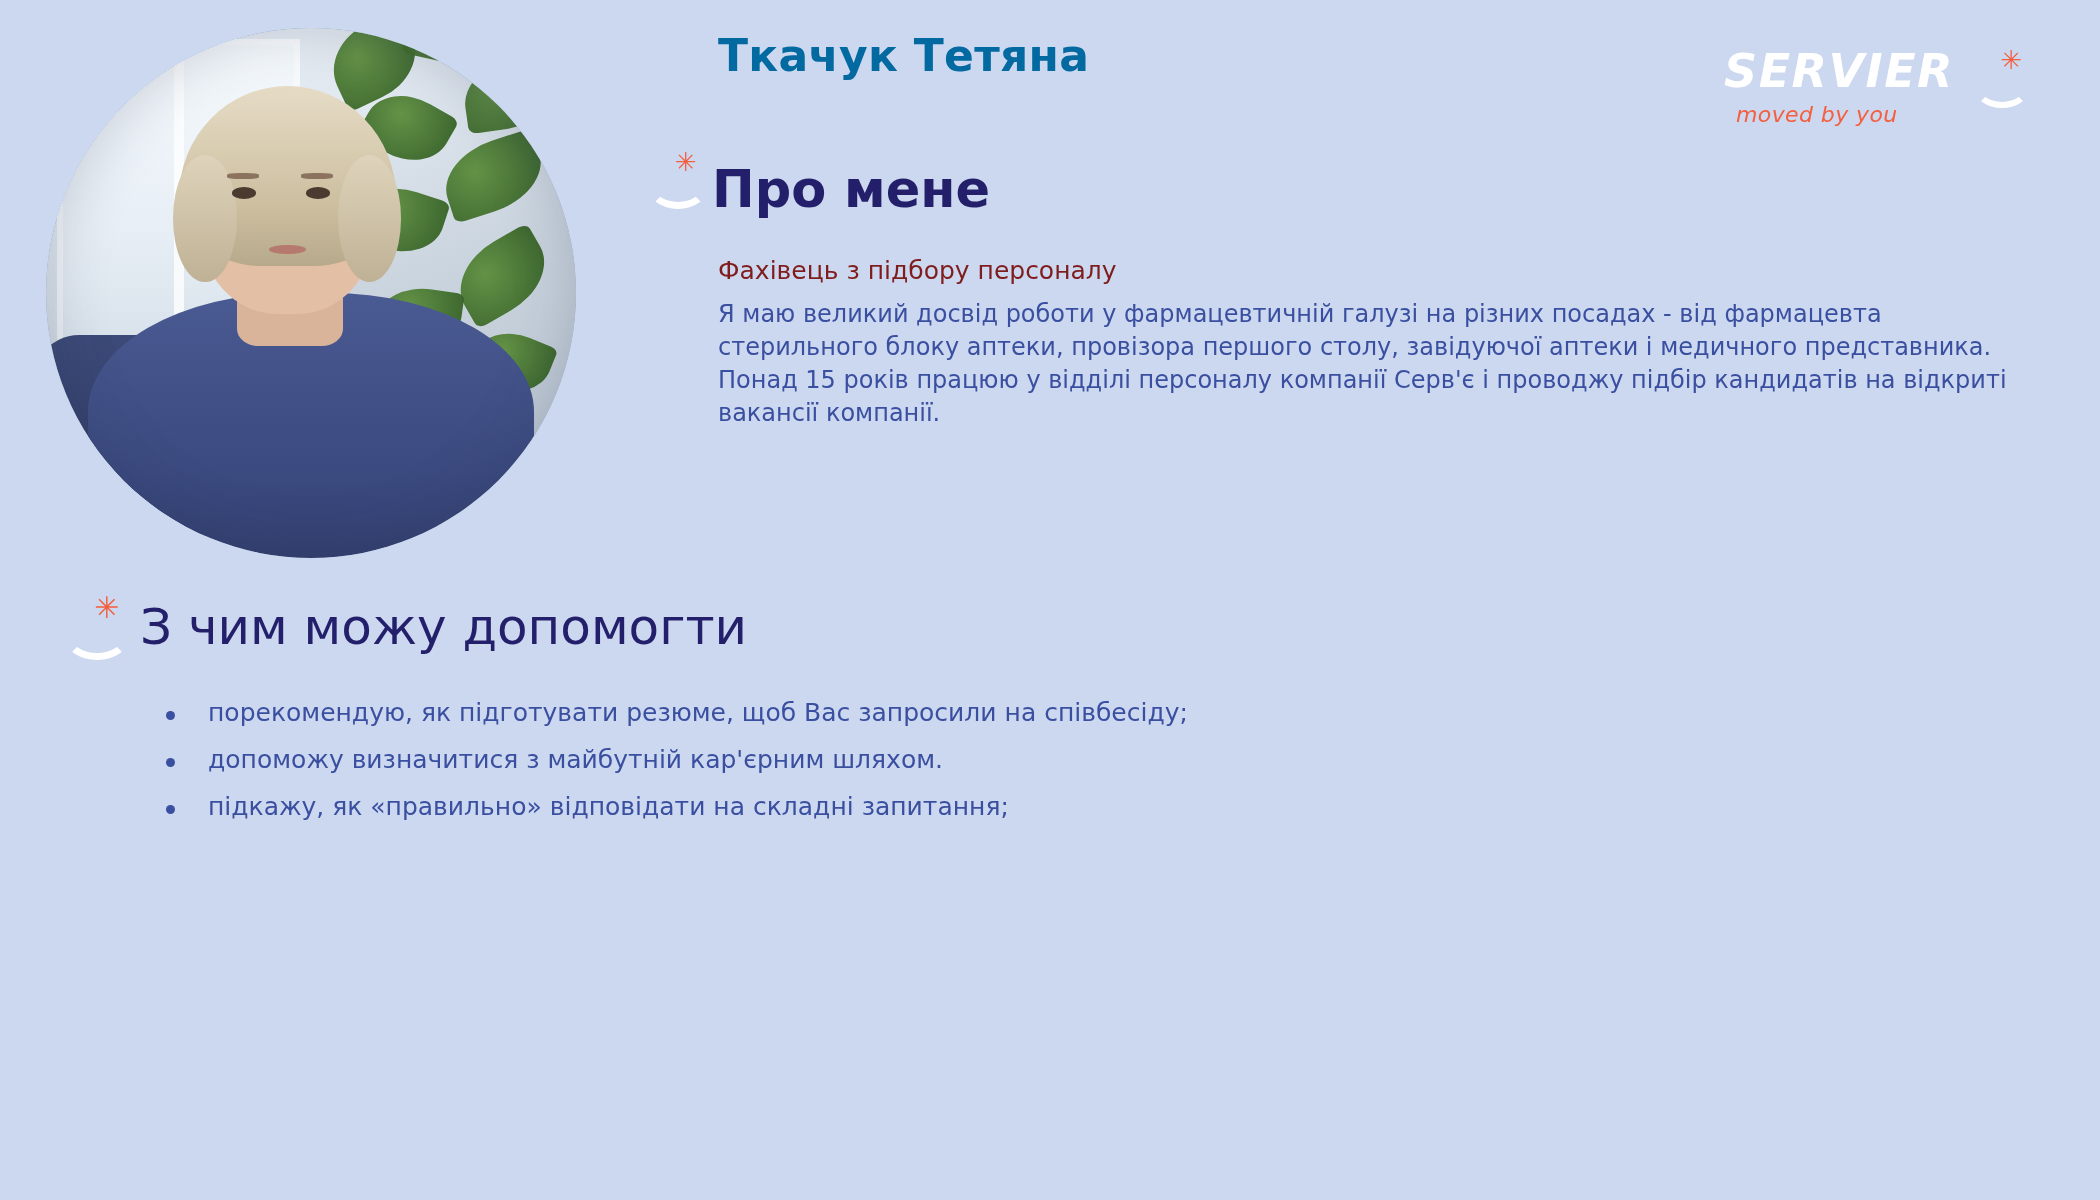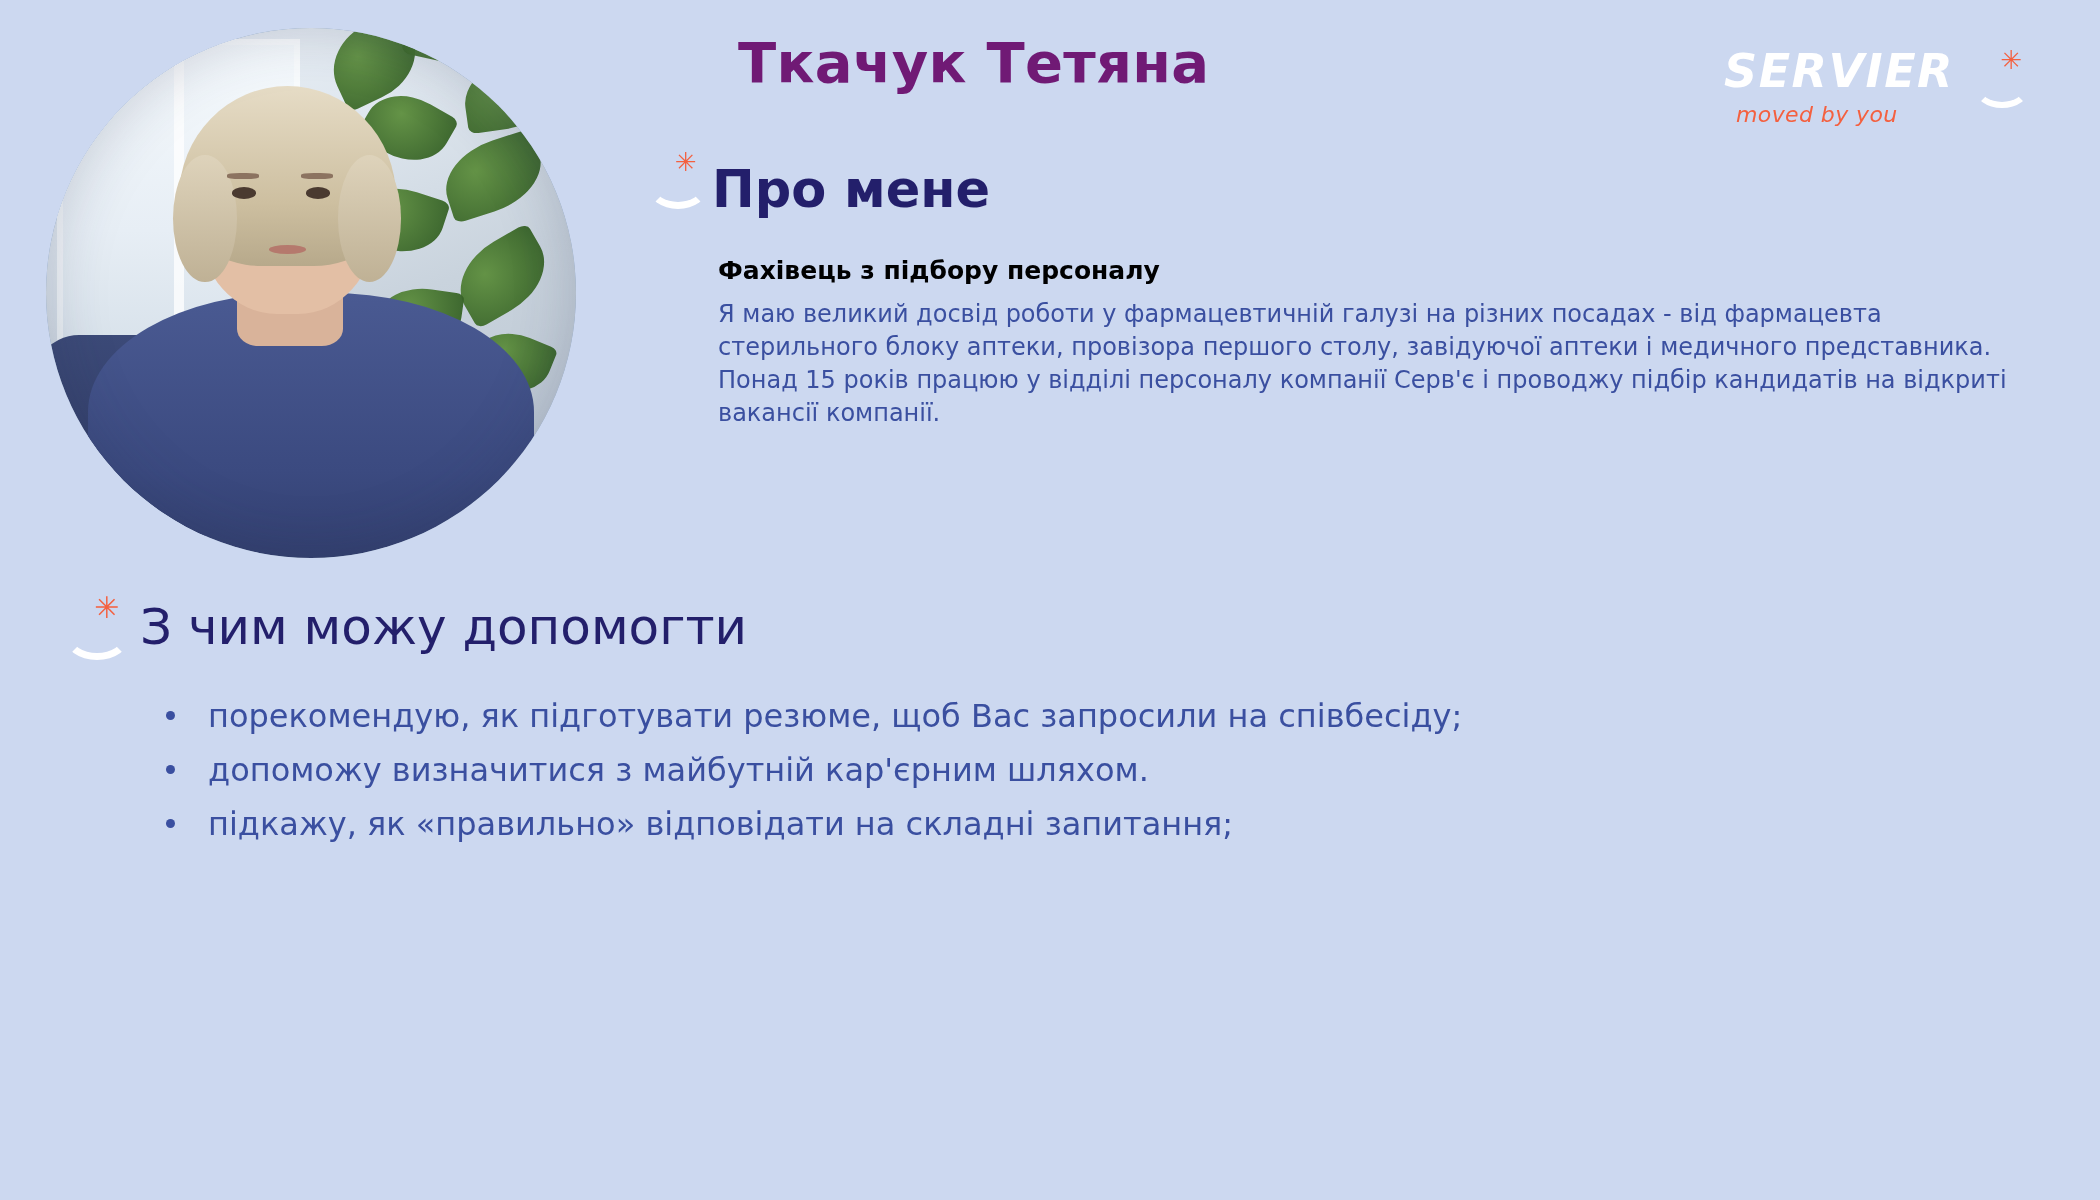--- a/index.html
+++ b/index.html
@@ -153,26 +153,25 @@
     position: absolute; inset: 0;
     border-radius: 50%;
     box-shadow: inset 0 0 60px rgba(40,50,80,.22);
   }
 
   
   .name {
     position: absolute;
     left: 718px;
     top: 30px;
-    font-size: 56px;
+    font-size: 44px;
     font-weight: 700;
-    color: #701a75;
+    color: #0369a1;
     letter-spacing: .3px;
     white-space: nowrap;
-    margin-left: 20px;
   }
 
   
   .swoosh {
     position: absolute;
     display: inline-block;
   }
   .swoosh .arc {
     position: absolute;
     left: 0; top: 26%;
@@ -225,22 +224,22 @@
     height: 46px;
   }
   .sw-help .star { font-size: 30px; }
 
   
   .role {
     position: absolute;
     left: 718px;
     top: 256px;
     font-size: 25px;
-    font-weight: 700;
-    color: #000000;
+    font-weight: 400;
+    color: #7f1d1d;
     white-space: nowrap;
   }
   .about-body {
     position: absolute;
     left: 718px;
     top: 298px;
     width: 1300px;
     font-size: 24px;
     line-height: 1.38;
     color: #3a4fa0;
@@ -252,21 +251,21 @@
     position: absolute;
     left: 160px;
     top: 700px;
     width: 1500px;
     margin: 0;
     padding: 0;
     list-style: none;
   }
   .help-list li {
     position: relative;
-    font-size: 32px;
+    font-size: 25px;
     line-height: 1.0;
     color: #3a4fa0;
     padding-left: 48px;
     margin-bottom: 22px;
   }
   .help-list li:before {
     content: "";
     position: absolute;
     left: 6px;
     top: 11px;

